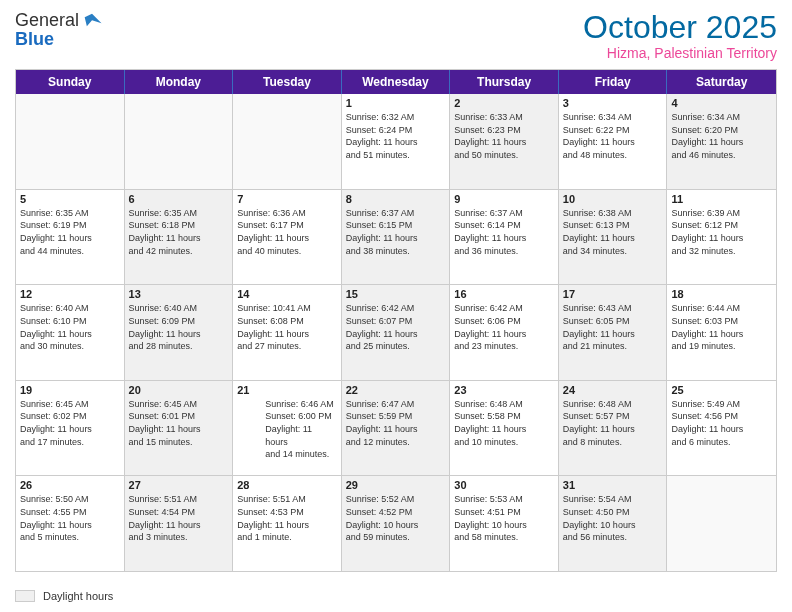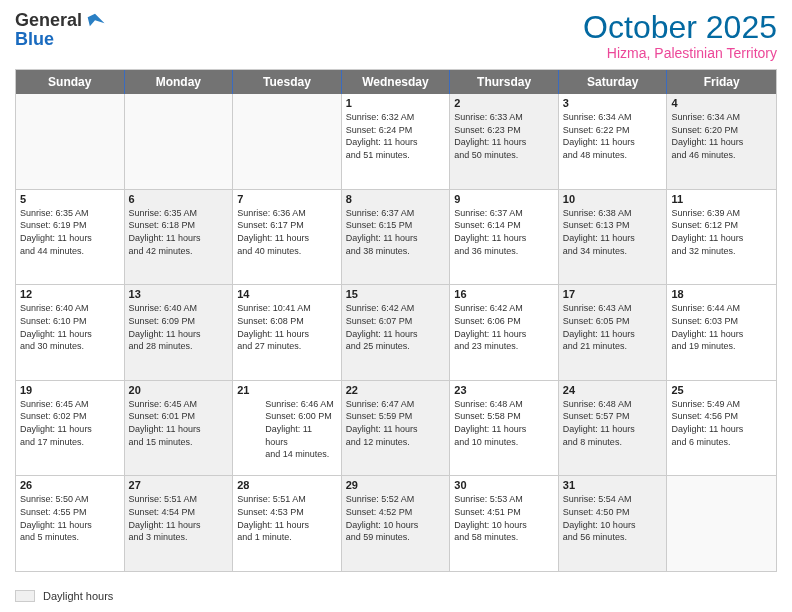--- a/index.html
+++ b/index.html
@@ -45,21 +45,21 @@
     }
     .calendar {
       flex: 1;
       display: flex;
       flex-direction: column;
       border: 1px solid #ccc;
     }
     .cal-header-row {
       display: grid;
       grid-template-columns: repeat(7, 1fr);
-      background: #737373;
+      background: #4c1d95;
     }
     .cal-header-cell {
       color: #fff;
       font-size: 12px;
       font-weight: bold;
       padding: 5px 4px;
       text-align: center;
       border-right: 1px solid #3a6bbf;
     }
     .cal-header-cell:last-child { border-right: none; }
@@ -100,43 +100,43 @@
     }
   </style>
 </head>
 <body>
 
 <div class="page">
   <div class="header">
     <div class="logo">
       <div style="display:flex;flex-direction:column;line-height:1.1">
         <div style="display:flex;align-items:center;">
-          <span class="logo-general" style="font-size:18px;font-weight:bold;color:#333;">General</span>
+          <span class="logo-general" style="font-size:18px;font-weight:normal;color:#333;">General</span>
           <svg width="22" height="22" viewBox="0 0 30 30" style="margin-left:2px;">
             <polygon points="15,5 28,18 15,14 8,22 5,10" fill="#2a7fc4"></polygon>
           </svg>
         </div>
         <span class="logo-blue" style="font-size:18px;font-weight:bold;color:#1a6bbf;margin-top:-2px;">Blue</span>
       </div>
     </div>
     <div class="header-right">
       <div class="month-title">October 2025</div>
       <div class="location">Hizma, Palestinian Territory</div>
     </div>
   </div>
 
   <div class="calendar">
     <div class="cal-header-row">
     <div class="cal-header-cell">Sunday</div>
         <div class="cal-header-cell">Monday</div>
         <div class="cal-header-cell">Tuesday</div>
         <div class="cal-header-cell">Wednesday</div>
         <div class="cal-header-cell">Thursday</div>
+        <div class="cal-header-cell">Friday</div>
         <div class="cal-header-cell">Saturday</div>
-        <div class="cal-header-cell">Friday</div>
       </div>
     <div class="cal-body">
     <div class="cal-row">
           <div class="cal-cell empty"></div>
           <div class="cal-cell empty"></div>
           <div class="cal-cell empty"></div>
           <div class="cal-cell">
             <div class="day-num">1</div>
             <div class="day-info" style="white-space: pre-line;">Sunrise: 6:32 AM
 Sunset: 6:24 PM

